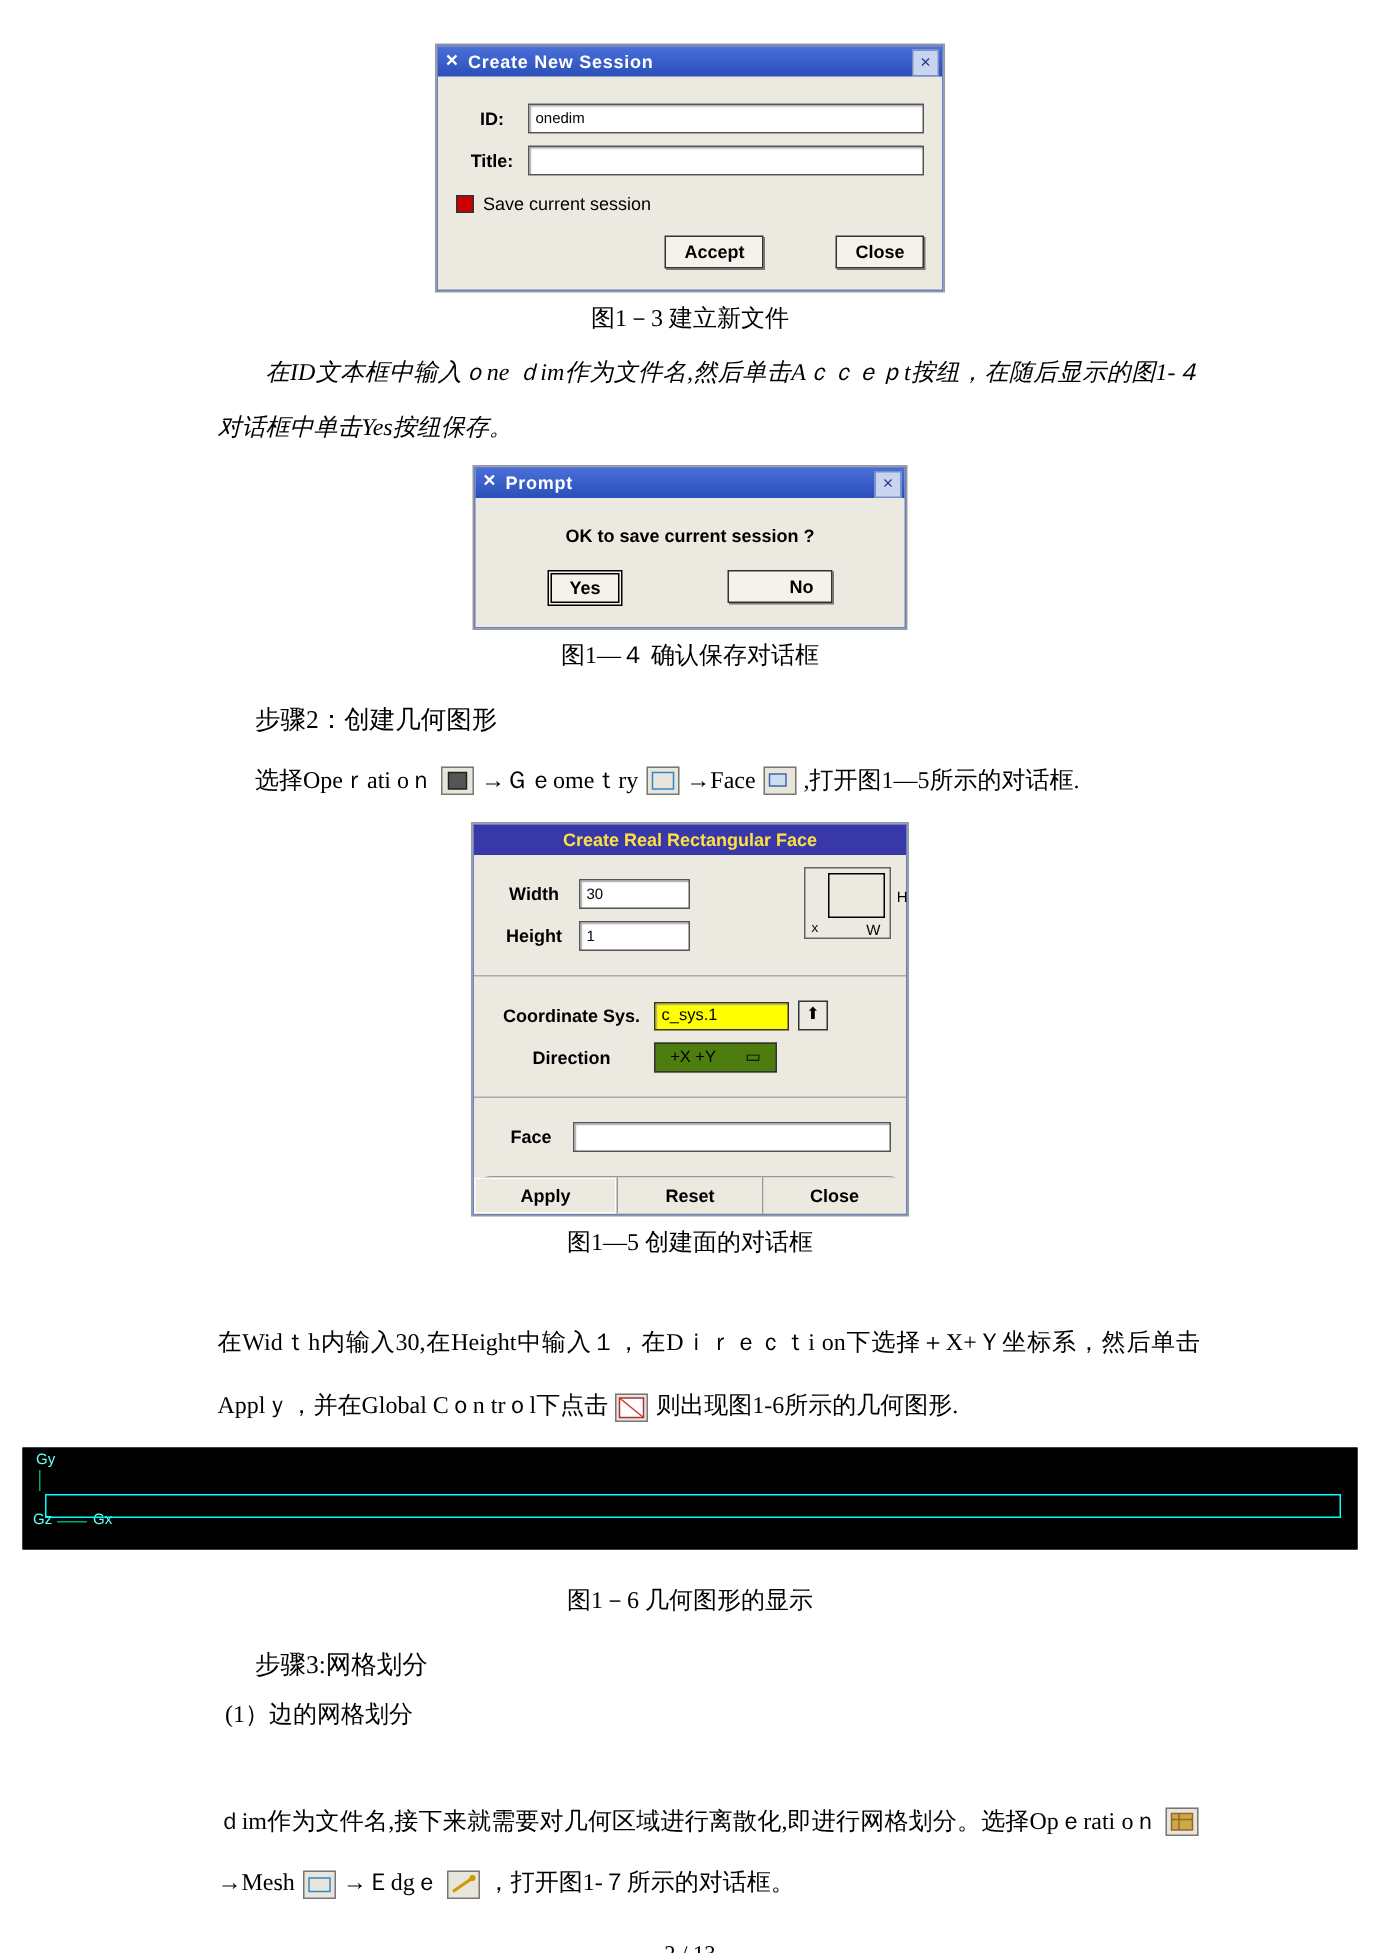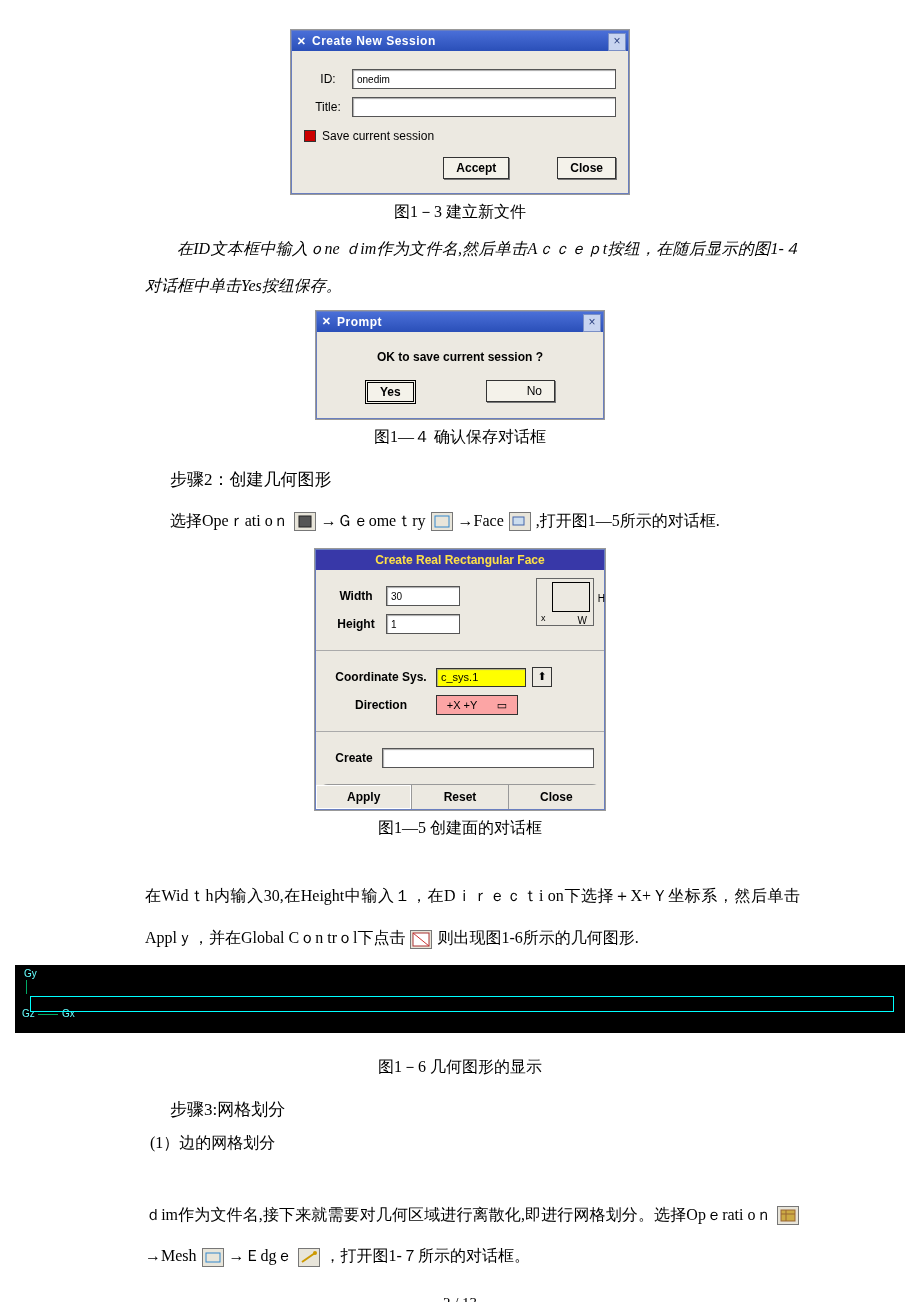--- a/index.html
+++ b/index.html
@@ -11,37 +11,37 @@
   .caption{text-align:center;font-size:16px;margin:8px 0;}
   .pagenum{text-align:center;font-size:15px;margin-top:18px;}
 
   
   .dlg{margin:0 auto;border:1px solid #6a7fbf;background:#ece9e1;box-shadow:0 0 0 1px #999;font-family:Tahoma,Arial,sans-serif;font-size:12px;color:#000;position:relative;}
   .dlg .titlebar{height:20px;background:linear-gradient(#4a6fd8,#2a4fb8);color:#fff;display:flex;align-items:center;padding:0 4px;font-weight:bold;letter-spacing:.5px;}
   .dlg .titlebar .xicon{width:11px;height:11px;line-height:11px;text-align:center;font-size:11px;margin-right:5px;color:#fff;}
   .dlg .closebox{position:absolute;right:2px;top:2px;width:16px;height:16px;background:#c8d4f0;border:1px solid #7a8fc6;color:#2a3f7f;text-align:center;line-height:14px;font-size:12px;cursor:pointer;}
   .dlg .body{padding:10px 12px;}
   .row{display:flex;align-items:center;margin:8px 0;}
-  .lbl{width:48px;font-weight:normal;}
+  .lbl{width:48px;font-weight:bold;}
   .tinput{flex:1;height:18px;border:1px solid #555;background:#fff;padding:0 4px;font-size:10px;box-shadow:inset 1px 1px 1px #aaa;}
   .tinput.sm{flex:none;}
   .chk{width:10px;height:10px;border:1px solid #333;background:#c00;display:inline-block;margin-right:6px;position:relative;}
   .btnrow{display:flex;justify-content:flex-end;gap:48px;margin-top:14px;margin-bottom:4px;}
   .btn{height:22px;padding:0 12px;background:#f4f2ea;border:1px solid #333;box-shadow:1px 1px 0 #777;font-family:Tahoma,Arial,sans-serif;font-size:12px;font-weight:bold;cursor:pointer;}
 
   
   .dlg3{width:288px;}
   .dlg3 .hdr{background:#3838a8;color:#fde047;text-align:center;font-weight:bold;padding:3px 0;font-size:12px;}
   .dlg3 .sec{padding:8px 10px;}
   .dlg3 .divider{border-top:1px solid #aaa;margin:0;}
   .dlg3 .lbl2{width:110px;font-weight:bold;font-size:12px;}
   .dlg3 .lbl3{width:60px;font-weight:bold;font-size:12px;}
   .dlg3 .yellowbox{background:#ffff00;border:1px solid #333;height:17px;padding:0 4px;font-size:11px;width:80px;box-shadow:inset 1px 1px 1px #aa8;}
   .upbtn{width:18px;height:18px;border:1px solid #333;background:#ece9e1;margin-left:6px;text-align:center;line-height:16px;font-size:11px;cursor:pointer;}
-  .dirbtn{width:80px;height:18px;border:1px solid #333;background:#fca5a5;text-align:center;font-size:11px;line-height:18px;display:flex;justify-content:space-around;align-items:flex-end;cursor:pointer;}
+  .dirbtn{width:80px;height:18px;border:1px solid #333;background:#4d7c0f;text-align:center;font-size:11px;line-height:18px;display:flex;justify-content:space-around;align-items:flex-end;cursor:pointer;}
   .diagram{width:56px;height:46px;border:1px solid #666;margin-left:20px;position:relative;}
   .diagram .inner{position:absolute;top:3px;right:3px;width:36px;height:28px;border:1px solid #000;}
   .diagram .h{position:absolute;right:-12px;top:14px;font-size:10px;}
   .diagram .w{position:absolute;right:6px;bottom:-1px;font-size:10px;}
   .diagram .x{position:absolute;left:4px;bottom:2px;font-size:9px;}
   .btnrow3{display:flex;border-top:1px solid #999;border-radius:12px;}
   .btnrow3 .b{flex:1;text-align:center;padding:5px 0;font-weight:bold;font-size:12px;border-right:1px solid #999;background:#ece9e1;cursor:pointer;}
   .btnrow3 .b:last-child{border-right:none;}
   .btnrow3 .b.apply{box-shadow:inset 0 0 0 1px #fff;}
 
@@ -101,21 +101,21 @@
     <div class="dlg" style="width:286px;">
       <div class="titlebar">
         <span class="xicon">✕</span>
         <span>Prompt</span>
       </div>
       <div class="closebox">×</div>
       <div class="body" style="text-align:center;">
         <div style="margin:8px 0 16px;font-weight:bold;">OK to save current session ?</div>
         <div style="display:flex;justify-content:center;gap:70px;margin-bottom:4px;">
           <span class="dblborder">Yes</span>
-          <button class="btn" style="font-weight:normal;padding-left:40px;">No</button>
+          <button class="btn" style="font-weight:bold;padding-left:40px;">No</button>
         </div>
       </div>
     </div>
   </div>
   <div class="caption">图1—４  确认保存对话框</div>
 
   <div class="step">步骤2：创建几何图形</div>
 
   <div class="para" style="text-indent:0;margin-left:170px;">
     <span>选择Opeｒati oｎ</span>
@@ -167,21 +167,21 @@
           <span class="lbl2">Direction</span>
           <span class="dirbtn">
               <span>+X +Y</span>
               <span>▭</span>
             </span>
         </div>
       </div>
       <div class="divider"></div>
       <div class="sec">
         <div class="row">
-          <span class="lbl2" style="width:56px;">Create</span>
+          <span class="lbl2" style="width:56px;">Face</span>
           <input class="tinput" value="" style="">
         </div>
       </div>
       <div class="btnrow3">
         <div class="b apply">Apply</div>
         <div class="b">Reset</div>
         <div class="b">Close</div>
       </div>
     </div>
   </div>

